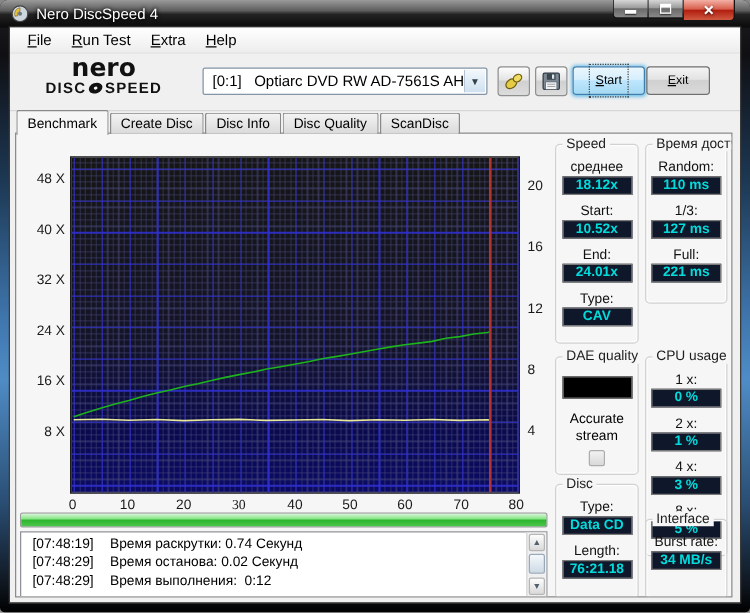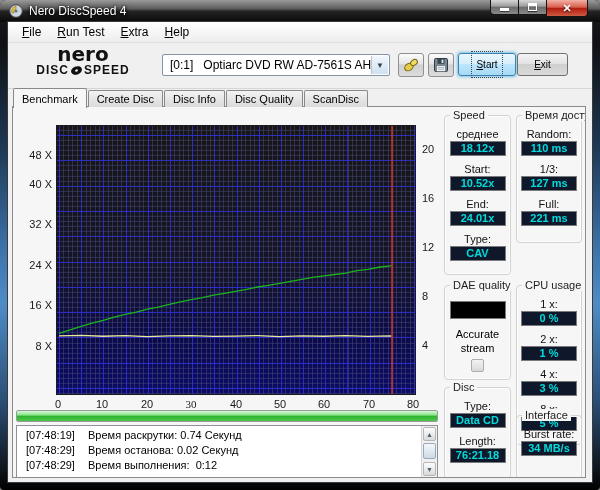--- a/index.html
+++ b/index.html
@@ -261,21 +261,21 @@
             <div class="lcd-row"><span class="lcd-label">8 x:</span><span class="lcd-value">5 %</span></div>
           </div>
       </div>
 
       <div class="group" id="grp-iface">
         <span class="group-title">Interface</span>
         <div class="group-body">
             <div class="lcd-row"><span class="lcd-label">Burst rate:</span><span class="lcd-value">34 MB/s</span></div>
           </div>
       </div>
-    <span class="axis-tick tick-left" style="left: 1px; top: 42px; padding-left: 13px;">48 X</span>
+    <span class="axis-tick tick-left" style="left: 1px; top: 30px; padding-left: 13px;">48 X</span>
         <span class="axis-tick tick-left" style="left: 1px; top: 71px;">40 X</span>
         <span class="axis-tick tick-left" style="left: 1px; top: 111px;">32 X</span>
         <span class="axis-tick tick-left" style="left: 1px; top: 152px;">24 X</span>
         <span class="axis-tick tick-left" style="left: 1px; top: 192px;">16 X</span>
         <span class="axis-tick tick-left" style="left: 1px; top: 233px;">8 X</span>
         <span class="axis-tick tick-right" style="left: 409px; top: 36px;">20</span>
         <span class="axis-tick tick-right" style="left: 409px; top: 85px;">16</span>
         <span class="axis-tick tick-right" style="left: 409px; top: 134px;">12</span>
         <span class="axis-tick tick-right" style="left: 409px; top: 183px;">8</span>
         <span class="axis-tick tick-right" style="left: 409px; top: 232px;">4</span>

